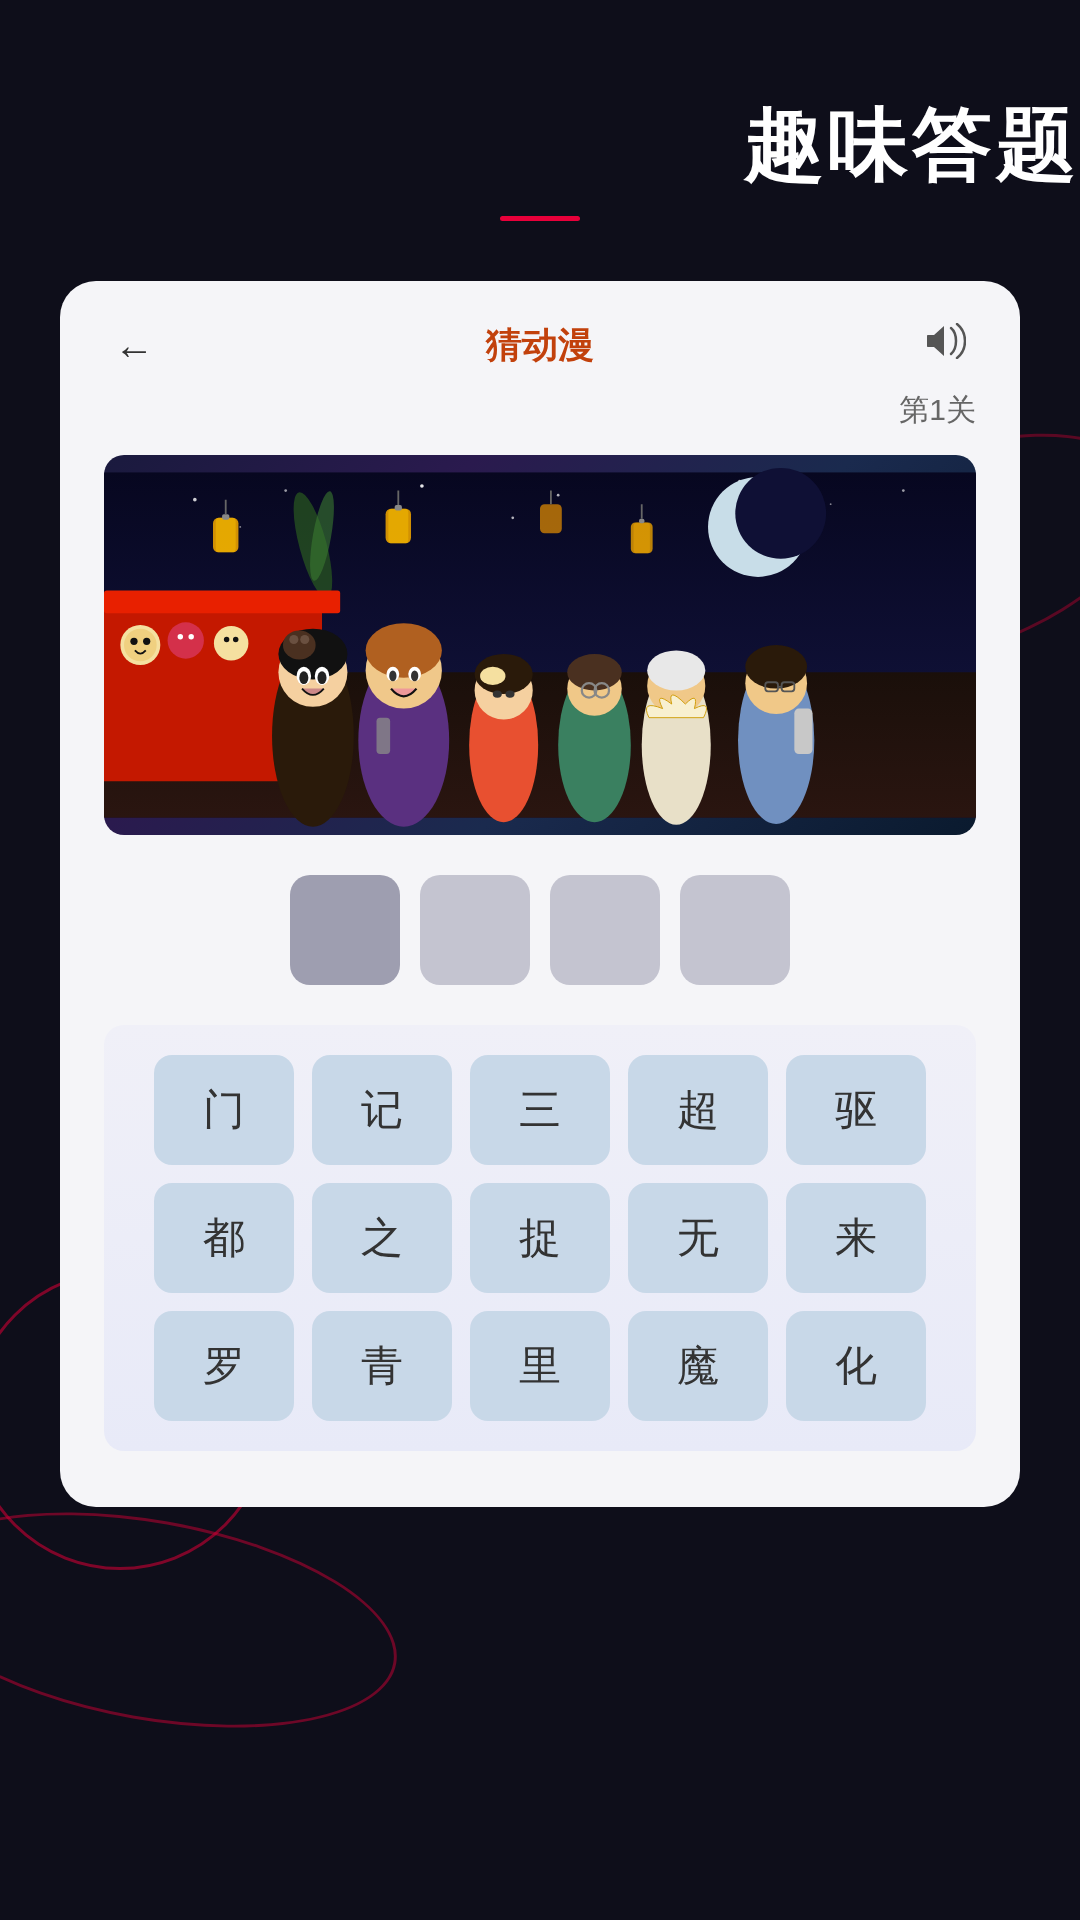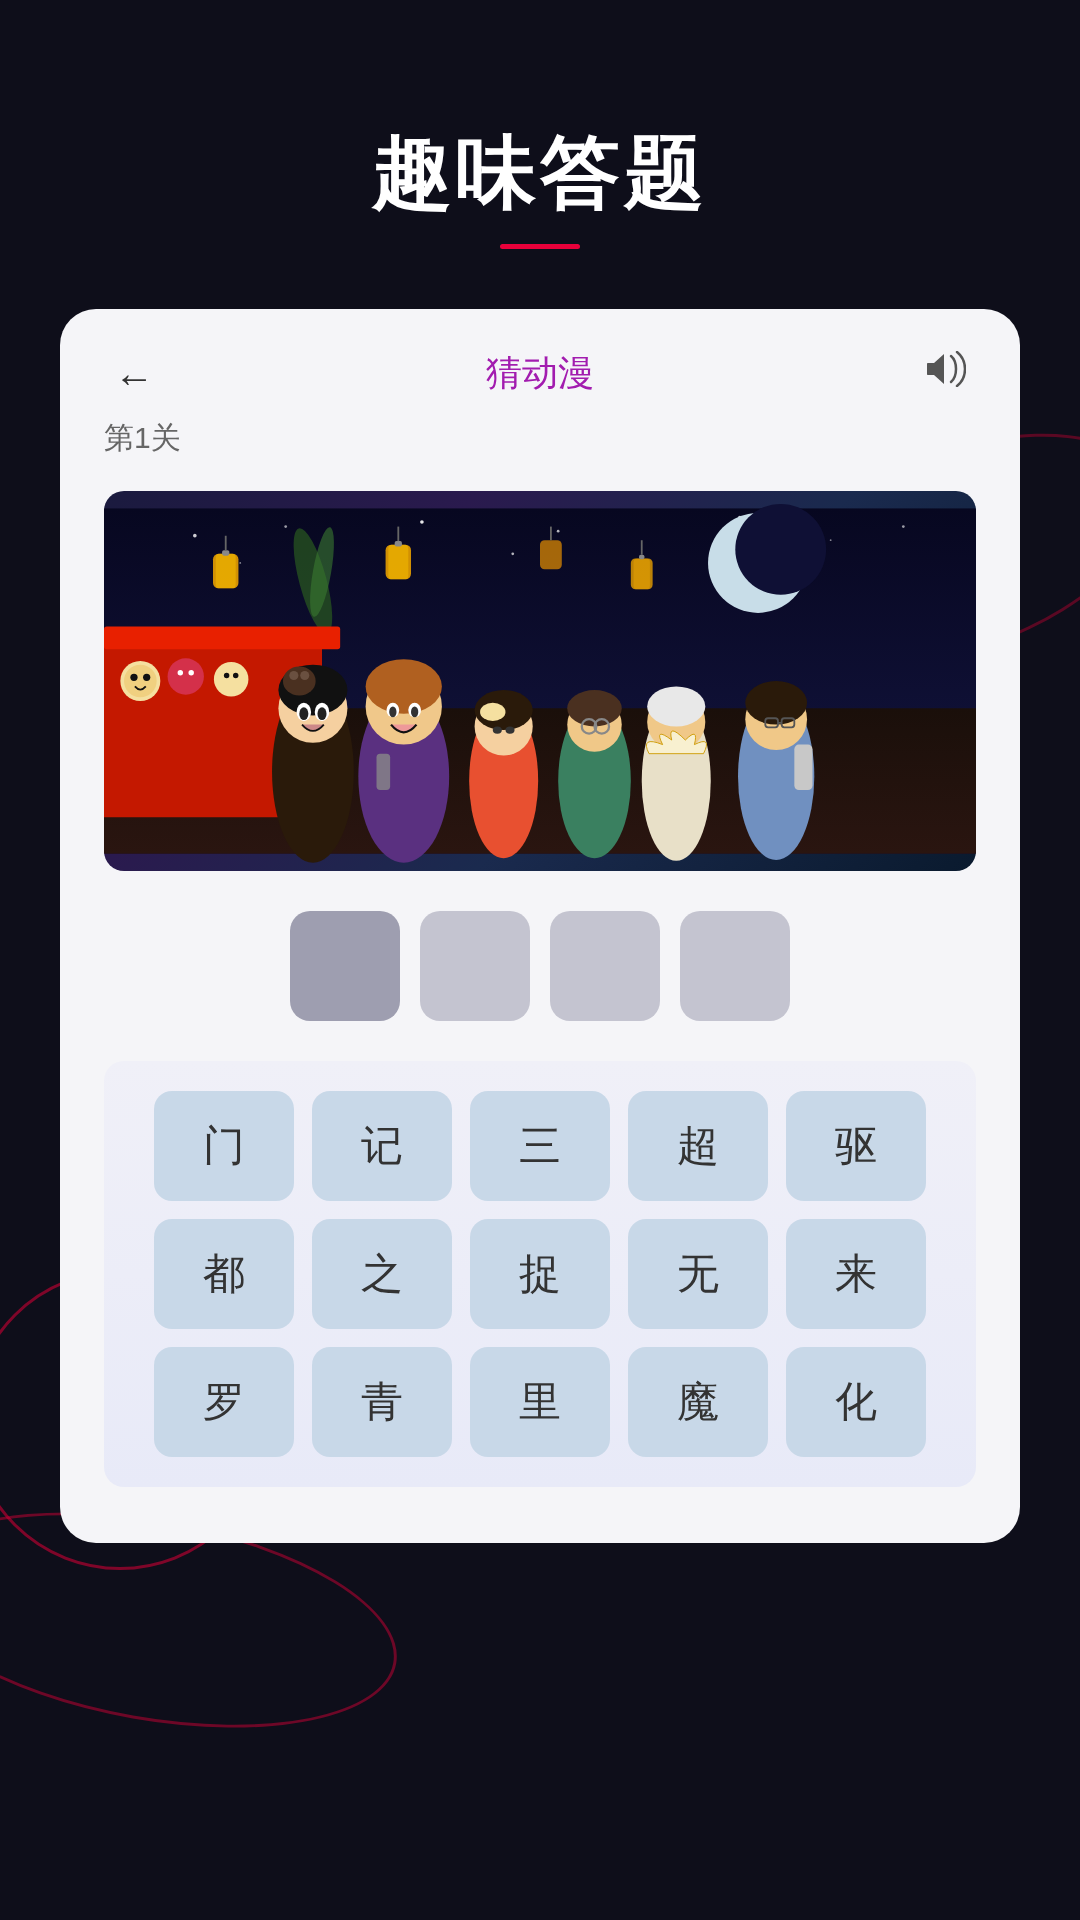--- a/index.html
+++ b/index.html
@@ -10,22 +10,22 @@
       min-height: 1920px;
       background: #0e0e1a;
       font-family: 'PingFang SC', 'Microsoft YaHei', sans-serif;
       position: relative;
       overflow: hidden;
     }
 
     .page-title-section {
       position: relative;
       z-index: 1;
-      text-align: center;
-      padding-top: 120px;
+      text-align: right;
+      padding-top: 92px;
     }
 
     .page-title {
       font-size: 80px;
       font-weight: 900;
       color: #ffffff;
       letter-spacing: 4px;
     }
 
     .title-underline {
@@ -62,37 +62,37 @@
     .back-btn {
       font-size: 40px;
       color: #333;
       cursor: pointer;
       width: 60px;
       text-align: center;
     }
 
     .card-title {
       font-size: 36px;
-      color: #a21caf;
-      font-weight: 400;
+      color: #c2410c;
+      font-weight: 700;
     }
 
     .sound-btn {
       font-size: 36px;
       color: #555;
       cursor: pointer;
       width: 60px;
       text-align: center;
     }
 
     .level-label {
-      text-align: left;
+      text-align: right;
       font-size: 30px;
       color: #666;
-      margin-bottom: 32px;
+      margin-bottom: 24px;
     }
 
     .anime-image {
       width: 100%;
       height: 380px;
       border-radius: 20px;
       background: linear-gradient(135deg, #1a1a3e 0%, #2a1a4e 30%, #1a2a4e 60%, #0a1a2e 100%);
       position: relative;
       overflow: hidden;
       margin-bottom: 40px;

